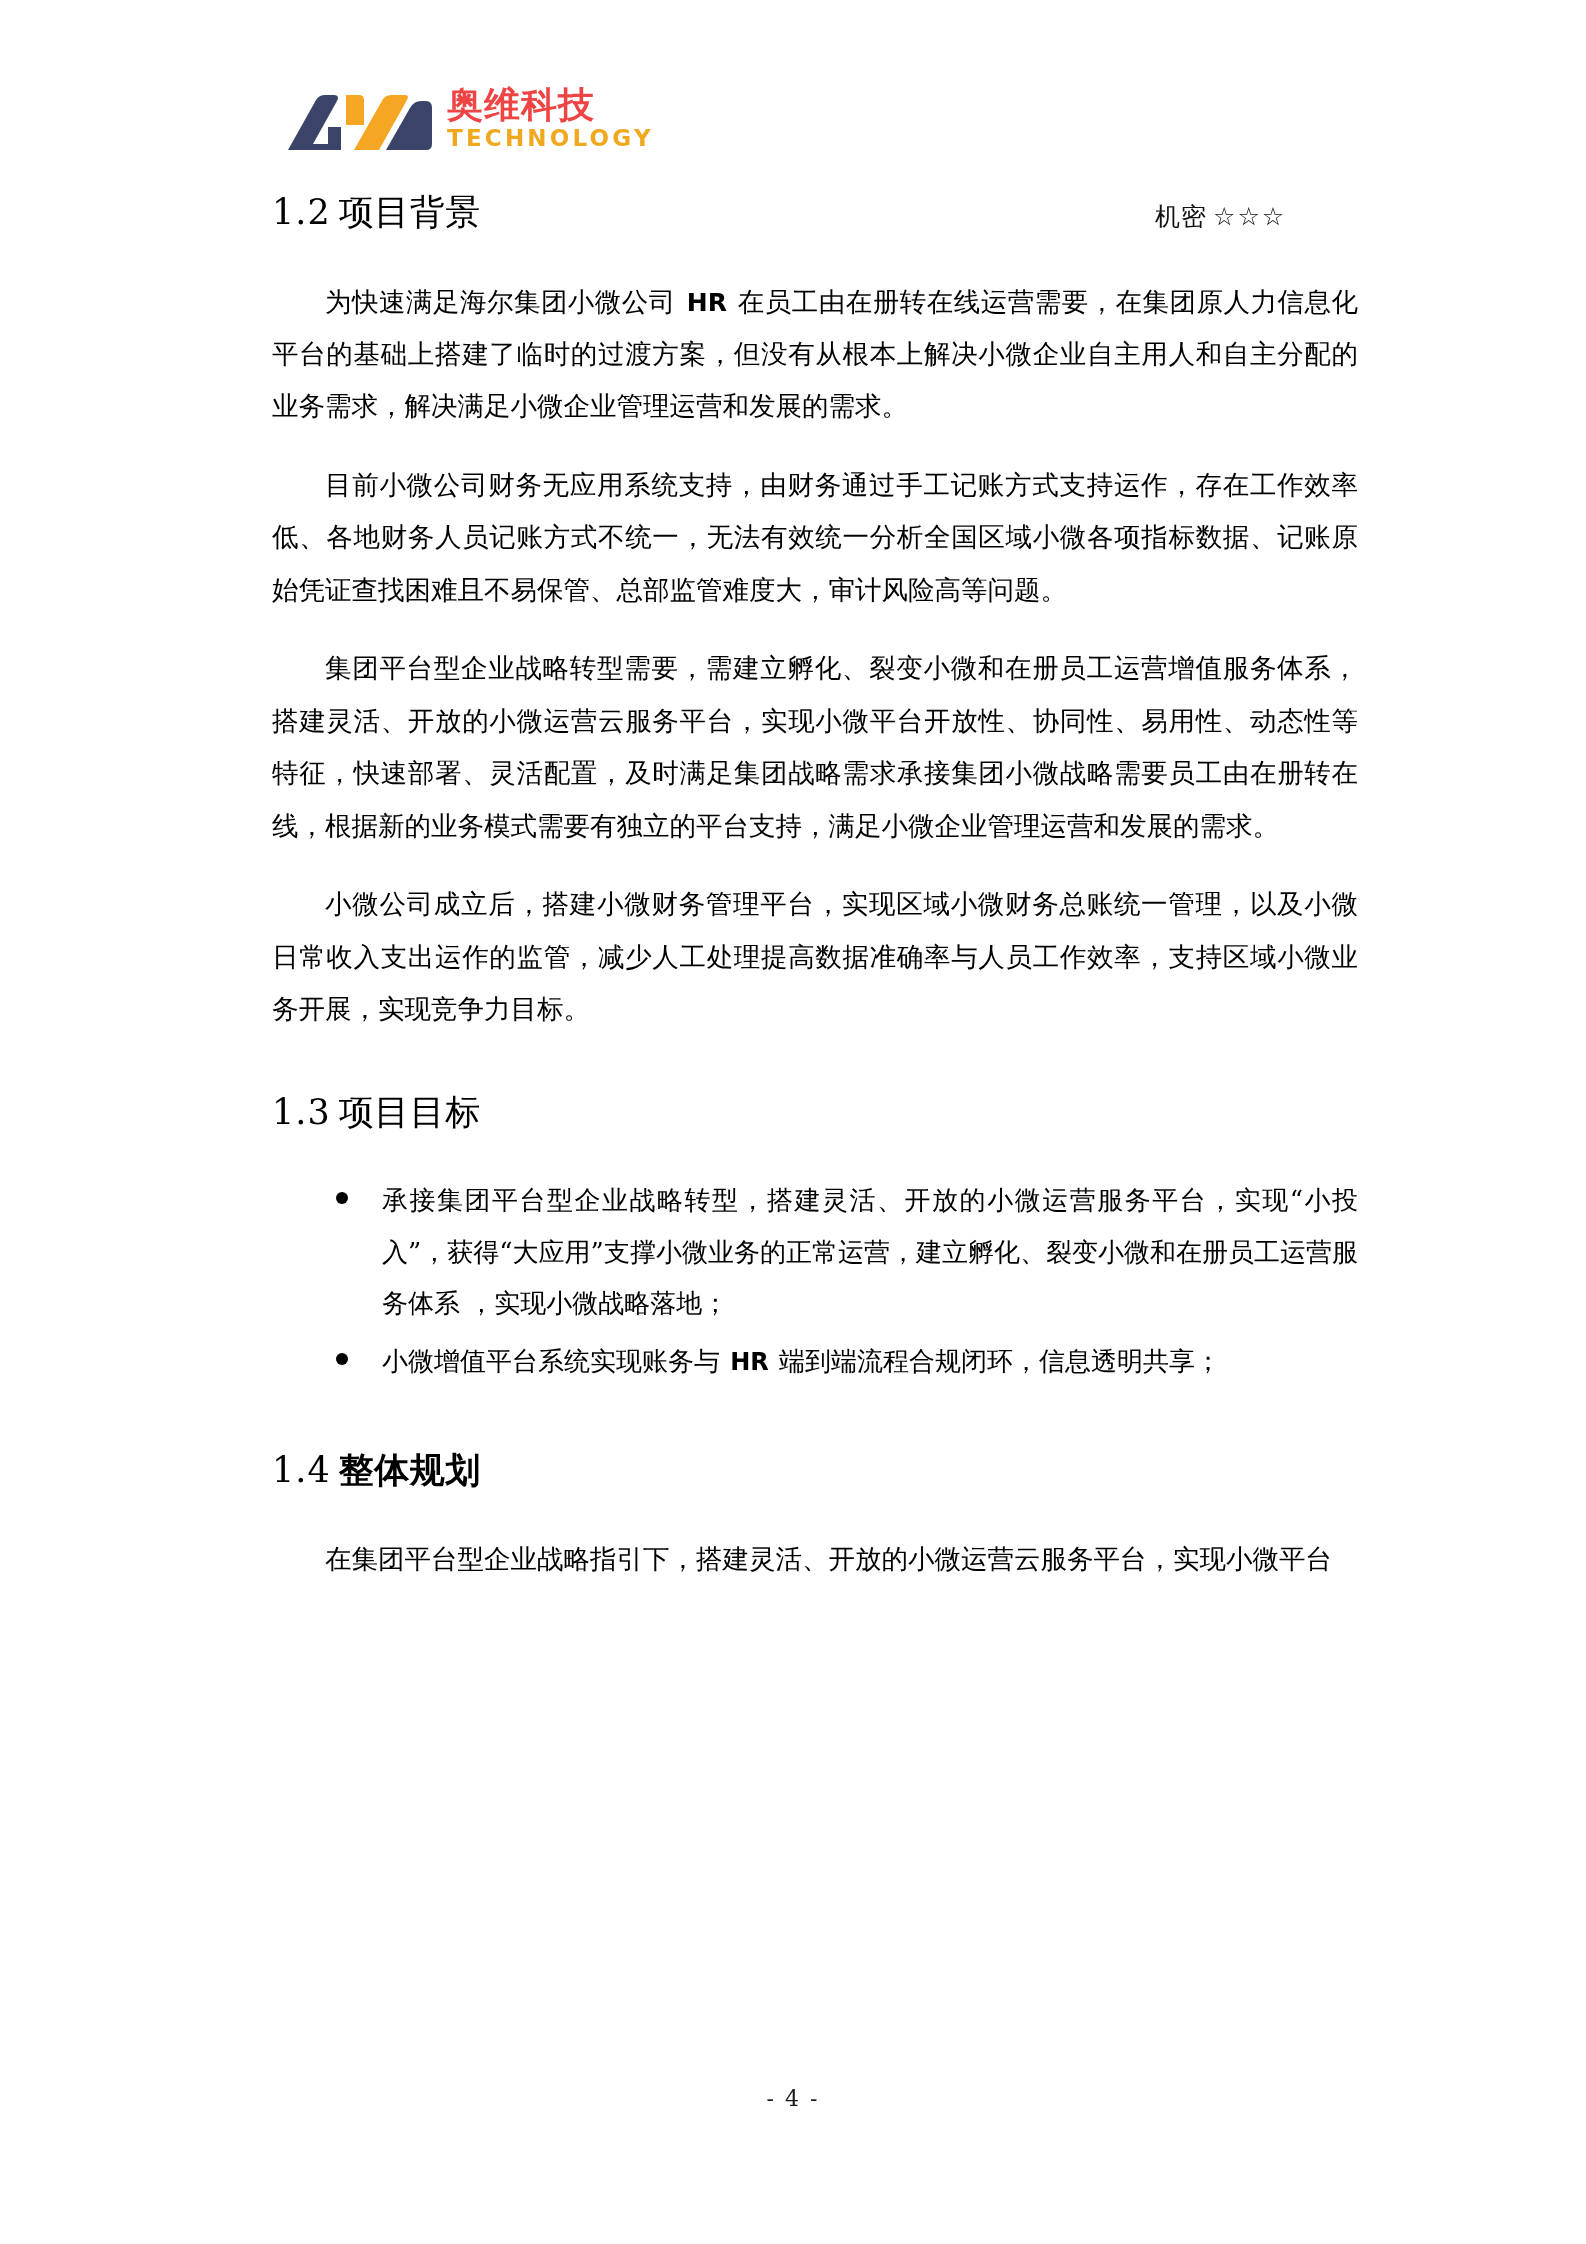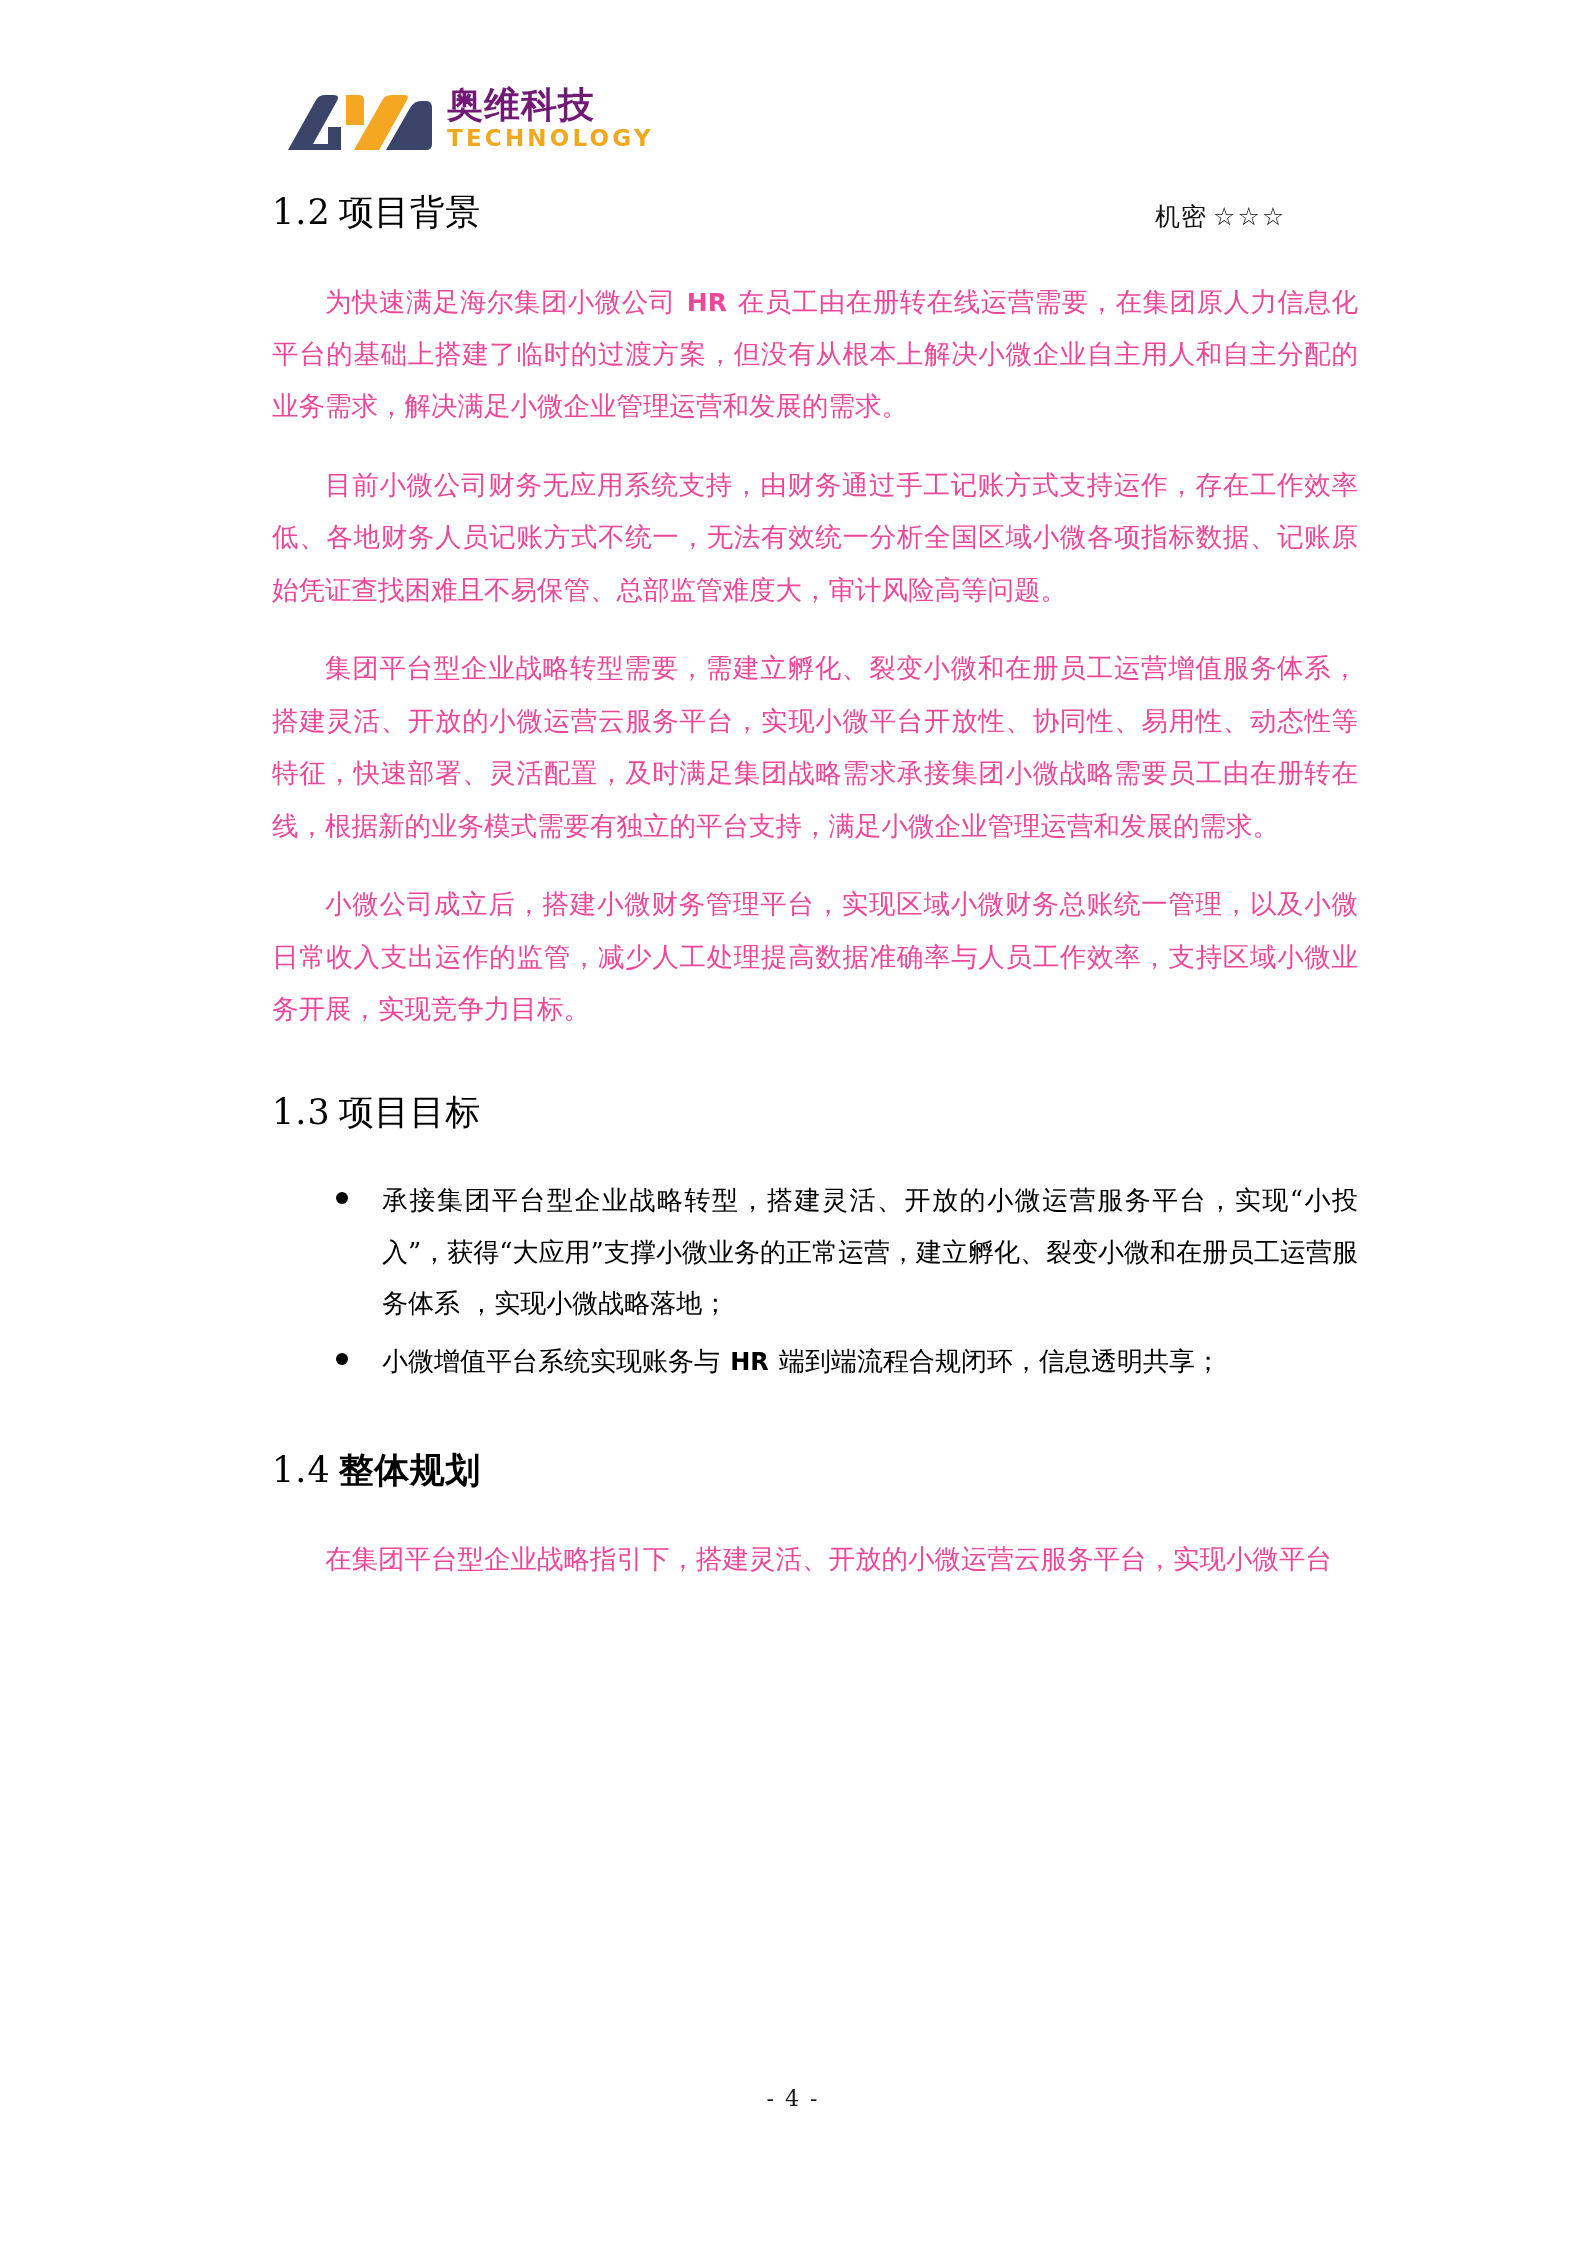--- a/index.html
+++ b/index.html
@@ -48,21 +48,21 @@
     flex-direction: column;
     align-items: flex-start;
     line-height: 1;
     padding-bottom: 2px;
   }
   .logo-cn {
     font-family: "DejaVu Sans", "Liberation Sans", sans-serif;
     font-weight: bold;
     font-size: 36px;
     letter-spacing: 1px;
-    color: #701a75;
+    color: #ef4444;
     line-height: 1.02;
   }
   .logo-en {
     font-family: "DejaVu Sans", "Liberation Sans", sans-serif;
     font-weight: bold;
     font-size: 23px;
     letter-spacing: 3.2px;
     color: #f0a81e;
     margin-top: 3px;
   }
@@ -111,21 +111,21 @@
     font-weight: bold;
   }
 
   p.para {
     font-size: 26.5px;
     line-height: 1.98;
     margin: 0;
     text-indent: 2em;
     text-align: justify;
     text-justify: inter-ideograph;
-    color: #ec4899;
+    color: #000000;
     font-family: "DejaVu Serif", "Liberation Serif", serif;
   }
   p.para .lat {
     font-family: "DejaVu Sans", "Liberation Sans", sans-serif;
     font-weight: bold;
     font-size: 25px;
     padding: 0 2px;
   }
 
   .bullets {

